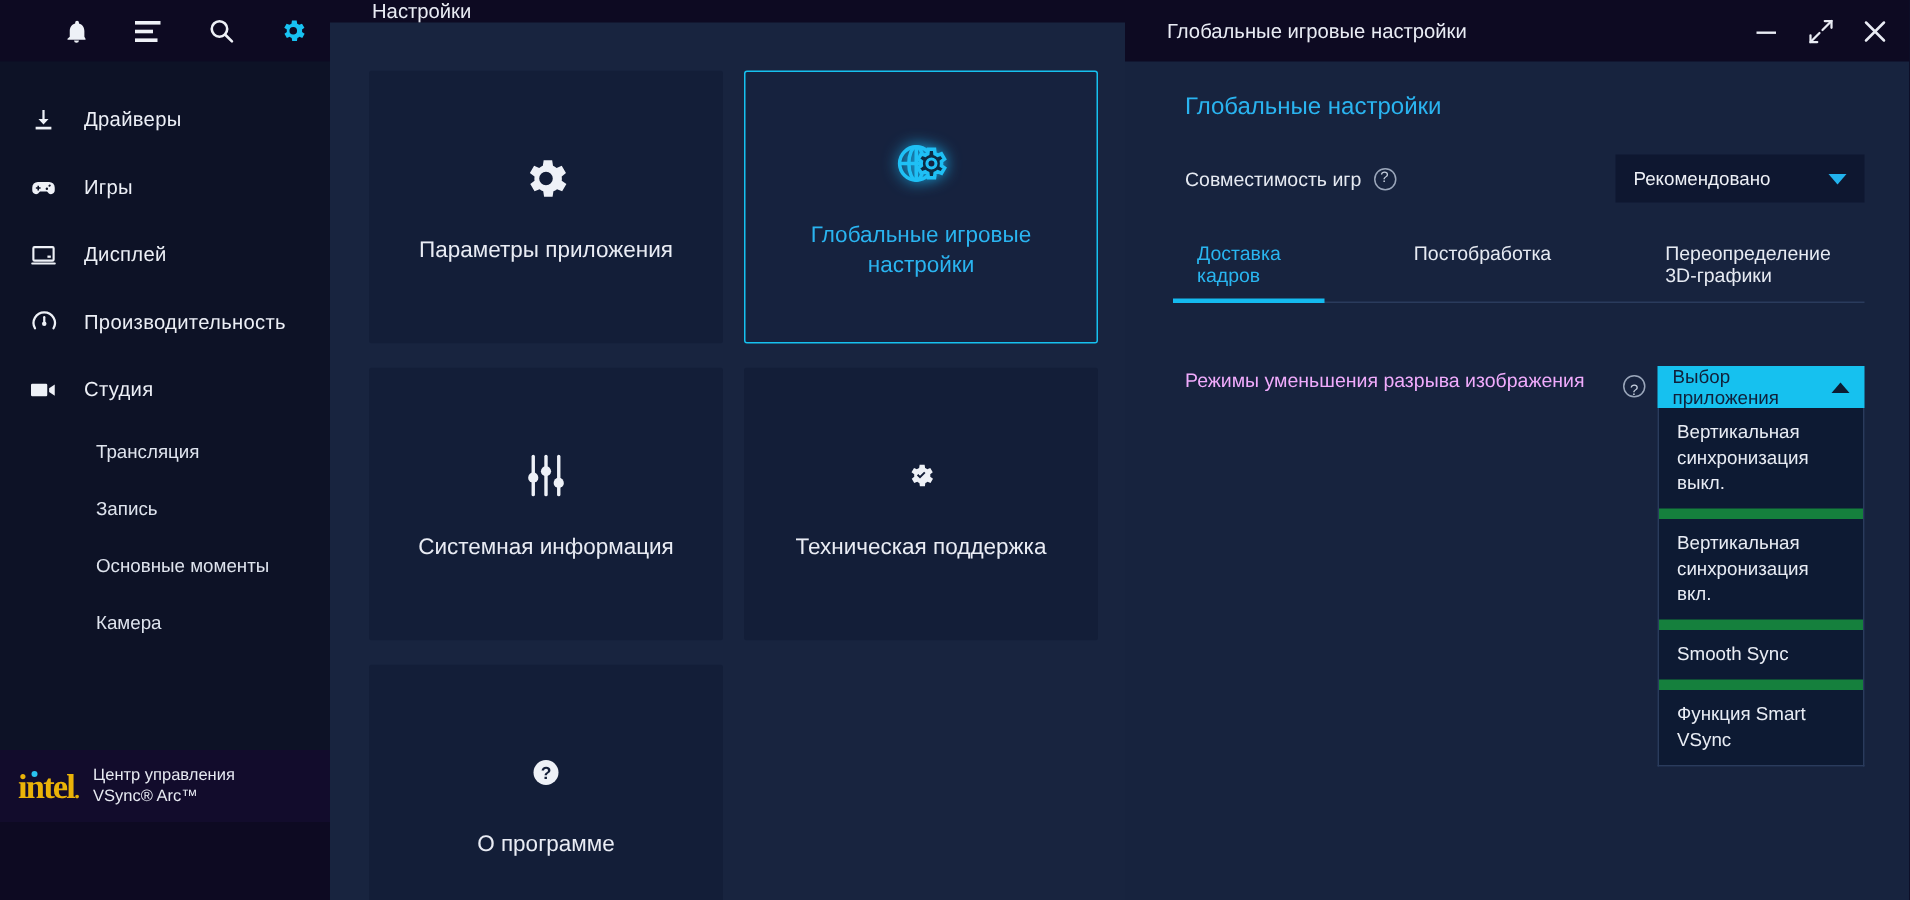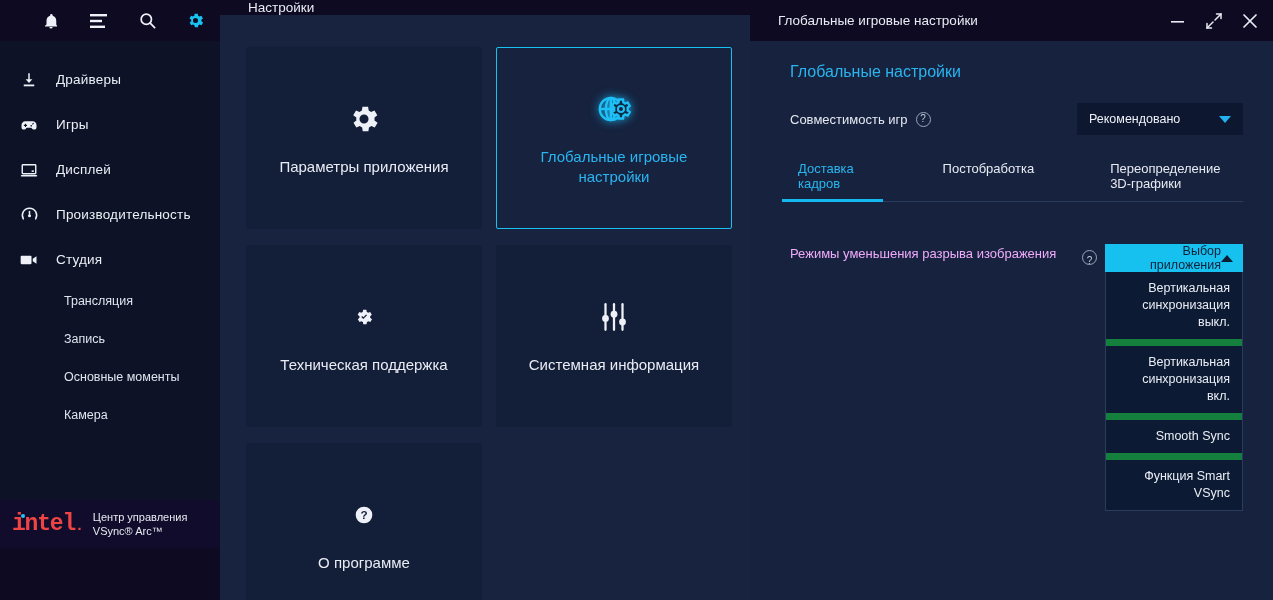--- a/index.html
+++ b/index.html
@@ -37,22 +37,22 @@
     display: flex; align-items: center; height: 38px;
     padding-left: 64px; cursor: pointer;
   }
   .nav-sub span { color: #dfe4ee; font-size: 12.5px; }
 
   .brand {
     height: 48px; background: #120c2c;
     display: flex; align-items: center; gap: 10px; padding-left: 12px;
   }
   .intel-logo {
-    font-family: Liberation Mono, monospace;
-    font-weight: 700; font-size: 23px; color: #ef4444;
+    font-family: Liberation Serif, serif;
+    font-weight: 700; font-size: 23px; color: #eab308;
     letter-spacing: -1.2px; position: relative; line-height: 1;
   }
   .intel-logo .dot {
     position: absolute; width: 4px; height: 4px; border-radius: 50%;
     background: #29c3f0; left: 8.5px; top: 1px;
   }
   .brand-text { color: #e7eaf2; font-size: 11px; line-height: 14px; }
 
   
   .middle { width: 530px; flex: none; display: flex; flex-direction: column; background: #18243f; }
@@ -115,21 +115,21 @@
   .tab.active { color: #29b6f0; }
   .tab.active::after {
     content: ""; position: absolute; left: -8px; right: -8px; bottom: -1px;
     height: 3px; background: #14baef;
   }
 
   .setting-row { display: flex; align-items: flex-start; margin-top: 42px; }
   .setting-label { color: #f0abfc; font-size: 13px; line-height: 19px; width: 270px; }
   .setting-ctl { display: flex; align-items: flex-start; gap: 8px; margin-left: auto; }
 
-  .dropdown { width: 138px; position: relative; text-align: right; }
+  .dropdown { width: 138px; position: relative; }
   .dd-head {
     height: 28px; background: #16c1ef; color: #10203a; font-size: 12.5px;
     display: flex; align-items: center; justify-content: space-between;
     padding: 0 10px; cursor: pointer;
   }
   .dd-list { background: #0d1a33; border: 1px solid #2a3b5c; border-top: none; }
   .dd-item {
     padding: 8px 12px; color: #e9edf5; font-size: 12.5px; line-height: 17px;
     border-bottom: 7px solid #15803d; cursor: pointer;
   }
@@ -265,40 +265,40 @@
               <line x1="10" y1="5" x2="10" y2="19"></line>
               <path d="M20.6 12.9a4.6 4.6 0 0 0 0-1.8l1.3-1-1.3-2.2-1.6.65a4.6 4.6 0 0 0-1.1-.65L17.7 6h-2.6l-.25 1.9a4.6 4.6 0 0 0-1.1.65l-1.6-.65-1.3 2.2 1.3 1a4.6 4.6 0 0 0 0 1.8l-1.3 1 1.3 2.2 1.6-.65a4.6 4.6 0 0 0 1.1.65l.25 1.9h2.6l.25-1.9a4.6 4.6 0 0 0 1.1-.65l1.6.65 1.3-2.2z" fill="#0c2b42" stroke="#1fc0f5"></path>
               <circle cx="16.4" cy="12" r="1.9" fill="#16223e" stroke="#1fc0f5" stroke-width="1.3"></circle>
             </svg>
           </span>
           <span class="c-label">Глобальные игровые настройки</span>
         </div>
 
         <div class="card">
           <span class="c-ico">
-            <svg width="20" height="20" viewBox="0 0 24 24" fill="#eef1f7">
-              <path d="M19.4 13a7.6 7.6 0 0 0 0-2l2-1.6-2-3.4-2.4 1a7.6 7.6 0 0 0-1.7-1l-.4-2.6h-4l-.4 2.6a7.6 7.6 0 0 0-1.7 1l-2.4-1-2 3.4L6.6 11a7.6 7.6 0 0 0 0 2l-2 1.6 2 3.4 2.4-1a7.6 7.6 0 0 0 1.7 1l.4 2.6h4l.4-2.6a7.6 7.6 0 0 0 1.7-1l2.4 1 2-3.4z"></path>
-              <path d="M11.2 14.4 8.7 11.9l1.1-1.1 1.4 1.4 3.3-3.3 1.1 1.1z" fill="#131e38"></path>
-            </svg>
-          </span>
-          <span class="c-label">Техническая поддержка</span>
-        </div>
-
-        <div class="card">
-          <span class="c-ico">
             <svg width="34" height="34" viewBox="0 0 24 24" fill="none" stroke="#eef1f7" stroke-width="1.6">
               <line x1="6" y1="3" x2="6" y2="21" stroke-linecap="round"></line>
               <line x1="12" y1="3" x2="12" y2="21" stroke-linecap="round"></line>
               <line x1="18" y1="3" x2="18" y2="21" stroke-linecap="round"></line>
               <circle cx="6" cy="13" r="2.4" fill="#eef1f7" stroke="none"></circle>
               <circle cx="12" cy="10" r="2.4" fill="#eef1f7" stroke="none"></circle>
               <circle cx="18" cy="15.5" r="2.4" fill="#eef1f7" stroke="none"></circle>
             </svg>
           </span>
           <span class="c-label">Системная информация</span>
+        </div>
+
+        <div class="card">
+          <span class="c-ico">
+            <svg width="20" height="20" viewBox="0 0 24 24" fill="#eef1f7">
+              <path d="M19.4 13a7.6 7.6 0 0 0 0-2l2-1.6-2-3.4-2.4 1a7.6 7.6 0 0 0-1.7-1l-.4-2.6h-4l-.4 2.6a7.6 7.6 0 0 0-1.7 1l-2.4-1-2 3.4L6.6 11a7.6 7.6 0 0 0 0 2l-2 1.6 2 3.4 2.4-1a7.6 7.6 0 0 0 1.7 1l.4 2.6h4l.4-2.6a7.6 7.6 0 0 0 1.7-1l2.4 1 2-3.4z"></path>
+              <path d="M11.2 14.4 8.7 11.9l1.1-1.1 1.4 1.4 3.3-3.3 1.1 1.1z" fill="#131e38"></path>
+            </svg>
+          </span>
+          <span class="c-label">Техническая поддержка</span>
         </div>
 
         <div class="card">
           <span class="c-ico">
             <svg width="20" height="20" viewBox="0 0 24 24">
               <circle cx="12" cy="12" r="10" fill="#eef1f7"></circle>
               <text x="12" y="17" text-anchor="middle" font-size="14" font-weight="700" fill="#131e38" font-family="Liberation Sans, sans-serif">?</text>
             </svg>
           </span>
           <span class="c-label">О программе</span>

